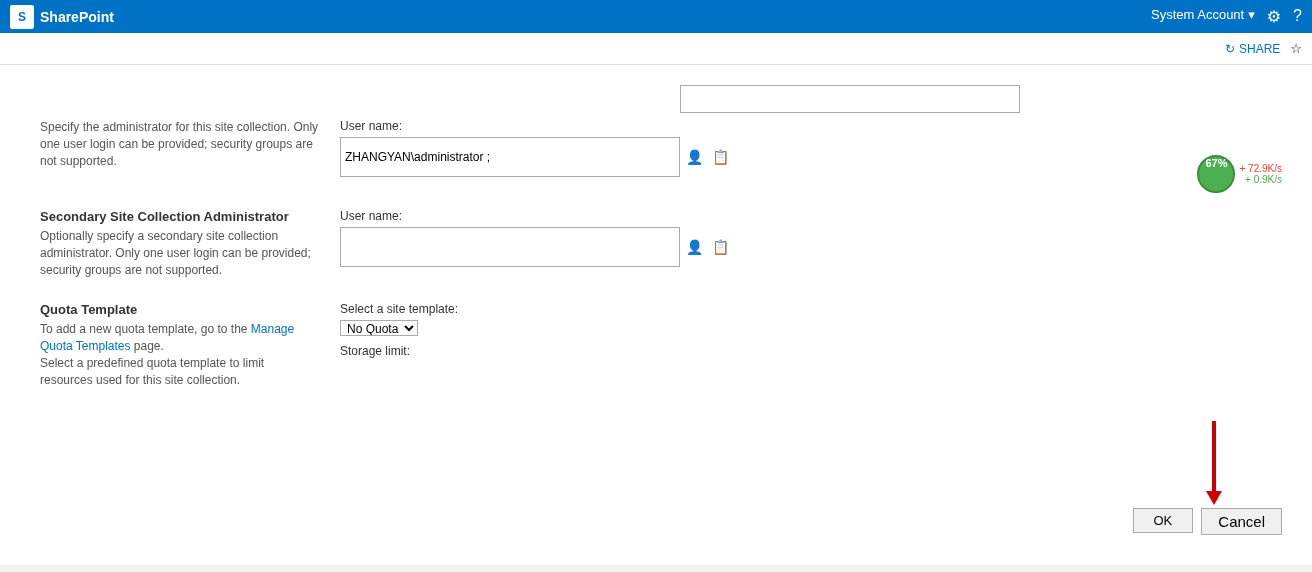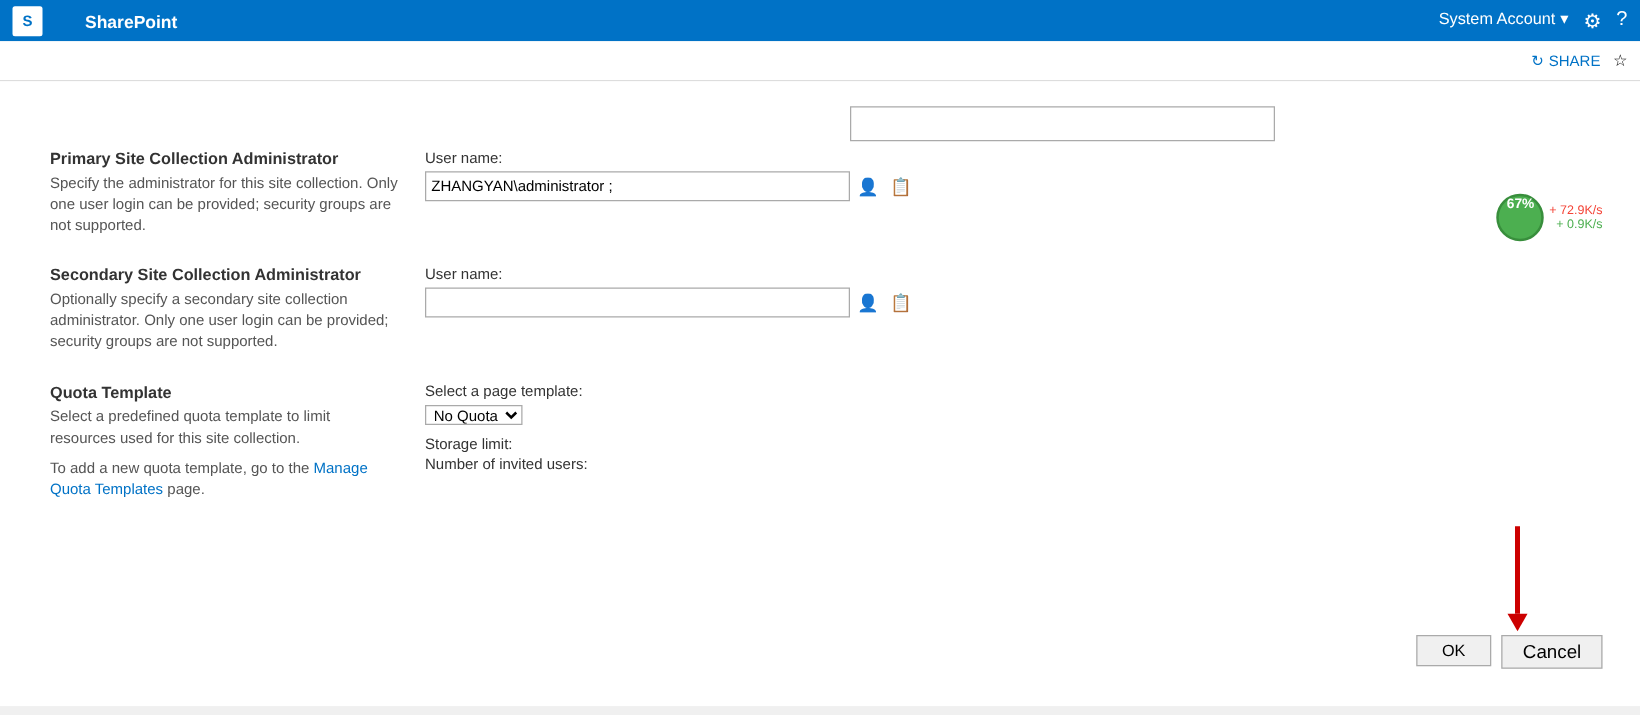--- a/index.html
+++ b/index.html
@@ -28,21 +28,20 @@
       justify-content: center;
       font-weight: bold;
       color: #0072c6;
       font-size: 12px;
       border-radius: 2px;
     }
     .top-bar-title {
       color: white;
       font-size: 14px;
       font-weight: 600;
-      margin-left: 28px;
     }
     .top-bar-right {
       display: flex;
       align-items: flex-start;
       gap: 12px;
     }
     .system-account {
       color: white;
       font-size: 13px;
       cursor: pointer;
@@ -131,21 +130,21 @@
       margin-bottom: 4px;
     }
     .input-row {
       display: flex;
       align-items: center;
       gap: 4px;
       margin-bottom: 8px;
     }
     .text-input {
       border: 1px solid #aaa;
-      height: 24px;
+      height: 40px;
       width: 340px;
       padding: 2px 4px;
       font-size: 12px;
       background: white;
     }
     .icon-btn {
       width: 22px;
       height: 22px;
       cursor: pointer;
       display: flex;
@@ -305,21 +304,20 @@
       <span class="net-stat-down">+ 0.9K/s</span>
     </div>
   </div>
 
   <div style="margin-left:320px; margin-bottom:4px;">
     <div class="description-box"></div>
   </div>
 
   <div class="section">
     <div class="section-label">
-      <div class="section-title">Primary Site Collection Administrator</div>
       <div class="section-desc">Specify the administrator for this site collection. Only one user login can be provided; security groups are not supported.</div>
     </div>
     <div class="section-content">
       <div class="field-label">User name:</div>
       <div class="input-row">
         <input type="text" class="text-input" value="ZHANGYAN\administrator ;" style="">
         <button class="icon-btn" title="Browse">
           <span>👤</span>
         </button>
         <button class="icon-btn" title="Address Book">
@@ -344,36 +342,35 @@
         <button class="icon-btn" title="Address Book">
           <span>📋</span>
         </button>
       </div>
     </div>
   </div>
 
   <div class="section">
     <div class="section-label">
       <div class="section-title">Quota Template</div>
-      <div class="section-desc" style="margin-bottom:8px;">Select a predefined quota template to limit resources used for this site collection.</div>
       <div class="section-desc">
         <span>To add a new quota template, go to the</span>
         <a class="quota-desc-link">Manage Quota Templates</a>
         <span>page.</span>
       </div>
+      <div class="section-desc" style="margin-bottom:8px;">Select a predefined quota template to limit resources used for this site collection.</div>
     </div>
     <div class="section-content">
-      <div class="select-label">Select a page template:</div>
+      <div class="select-label">Select a site template:</div>
       <div class="quota-select-row">
         <select class="quota-select">
           <option>No Quota</option>
         </select>
       </div>
       <div class="storage-info">Storage limit:</div>
-      <div class="storage-info">Number of invited users:</div>
     </div>
   </div>
 
   <div class="red-arrow">
     <div class="arrow-shaft"></div>
     <div class="arrow-head"></div>
   </div>
 
   <div class="bottom-buttons">
     <button class="btn-ok">OK</button>

